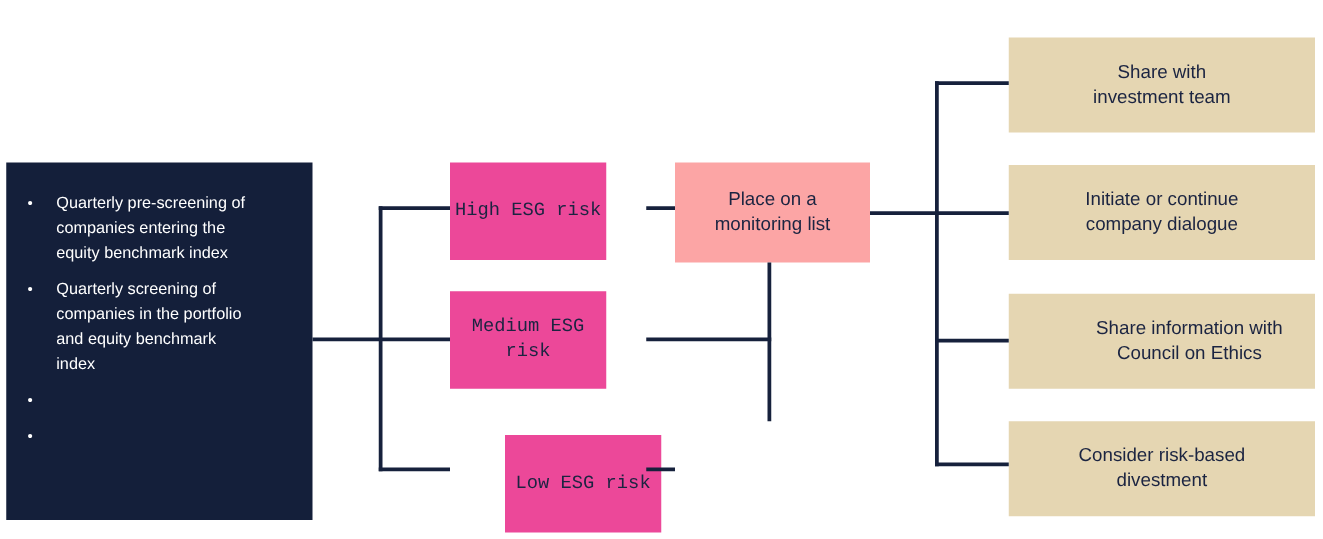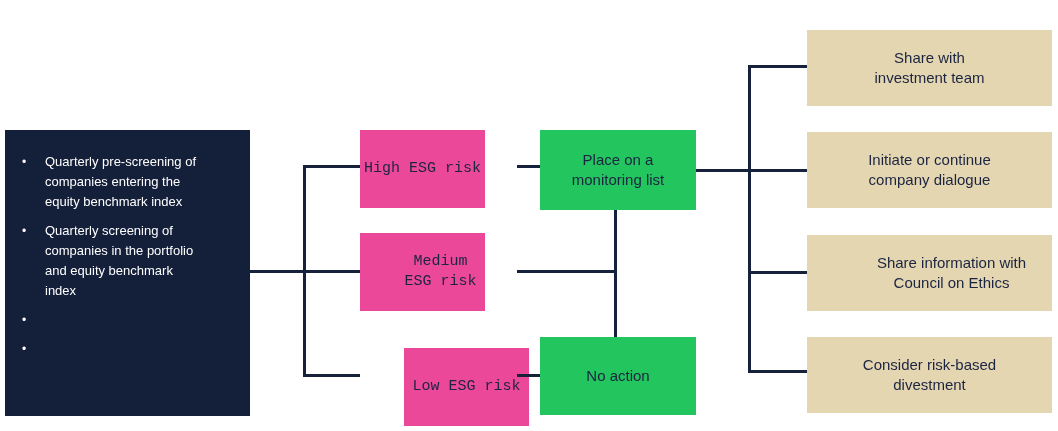--- a/index.html
+++ b/index.html
@@ -17,21 +17,21 @@
     align-items: center;
     justify-content: center;
     text-align: center;
     color: #1b2441;
     font-size: 15px;
     line-height: 20px;
     white-space: pre-line;
     box-sizing: border-box;
   }
   .risk-box   { left: 360px; width: 125px; height: 78px; background: #ec4899; font-family: Liberation Mono, monospace; }
-  .action-box { left: 540px; width: 156px; background: #22c55e; }
+  .action-box { left: 540px; width: 156px; background: #fca5a5; }
   .outcome-box{ left: 807px; width: 245px; height: 76px; background: #e5d6b2; }
   .screening-panel {
     position: absolute;
     left: 5px; top: 130px;
     width: 245px; height: 286px;
     background: #141f3a;
     box-sizing: border-box;
     padding: 22px 14px 0 17px;
     color: #ffffff;
   }
@@ -79,33 +79,30 @@
       <span class="bullet-marker">•</span>
     </div>
     <div class="bullet-item">
       <span class="bullet-marker">•</span>
     </div>
   </div>
 
   <div class="box risk-box" style="top:130px;">
     <span>High ESG risk</span>
   </div>
-  <div class="box risk-box" style="top:233px;padding-left:36px;">
+  <div class="box risk-box" style="top:233px;">
     <span>Medium ESG risk</span>
   </div>
   <div class="box risk-box" style="top:348px;margin-left:44px;">
     <span>Low ESG risk</span>
   </div>
 
   <div class="box action-box" style="top:130px; height:80px;">
     <span>Place on a
 monitoring list</span>
-  </div>
-  <div class="box action-box" style="top:337px; height:78px;">
-    <span>No action</span>
   </div>
 
   <div class="box outcome-box" style="top:132px;">
     <span>Initiate or continue
 company dialogue</span>
   </div>
   <div class="box outcome-box" style="top:30px;">
     <span>Share with
 investment team</span>
   </div>

